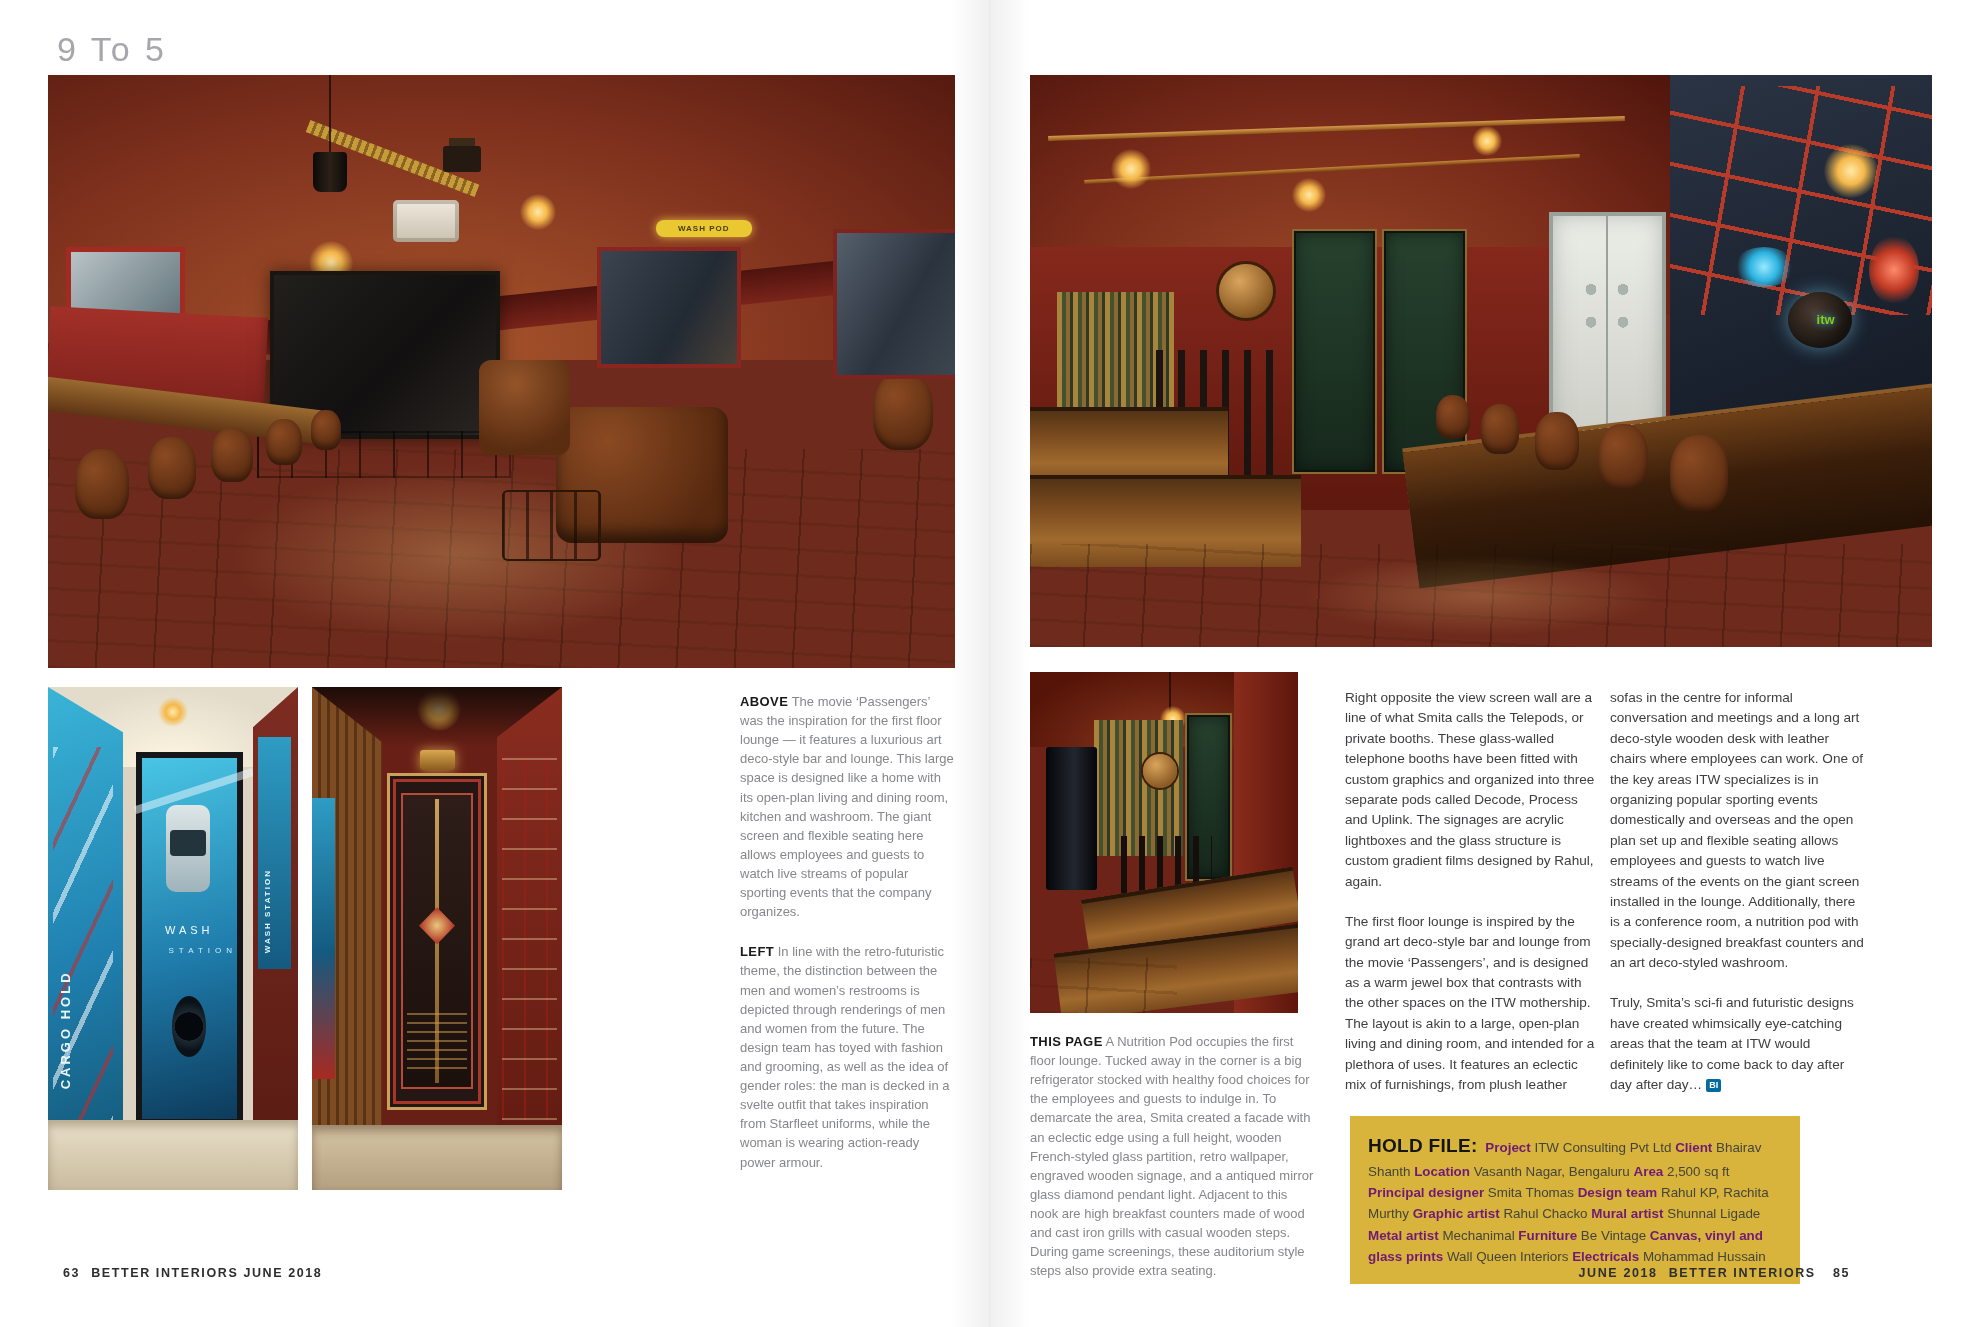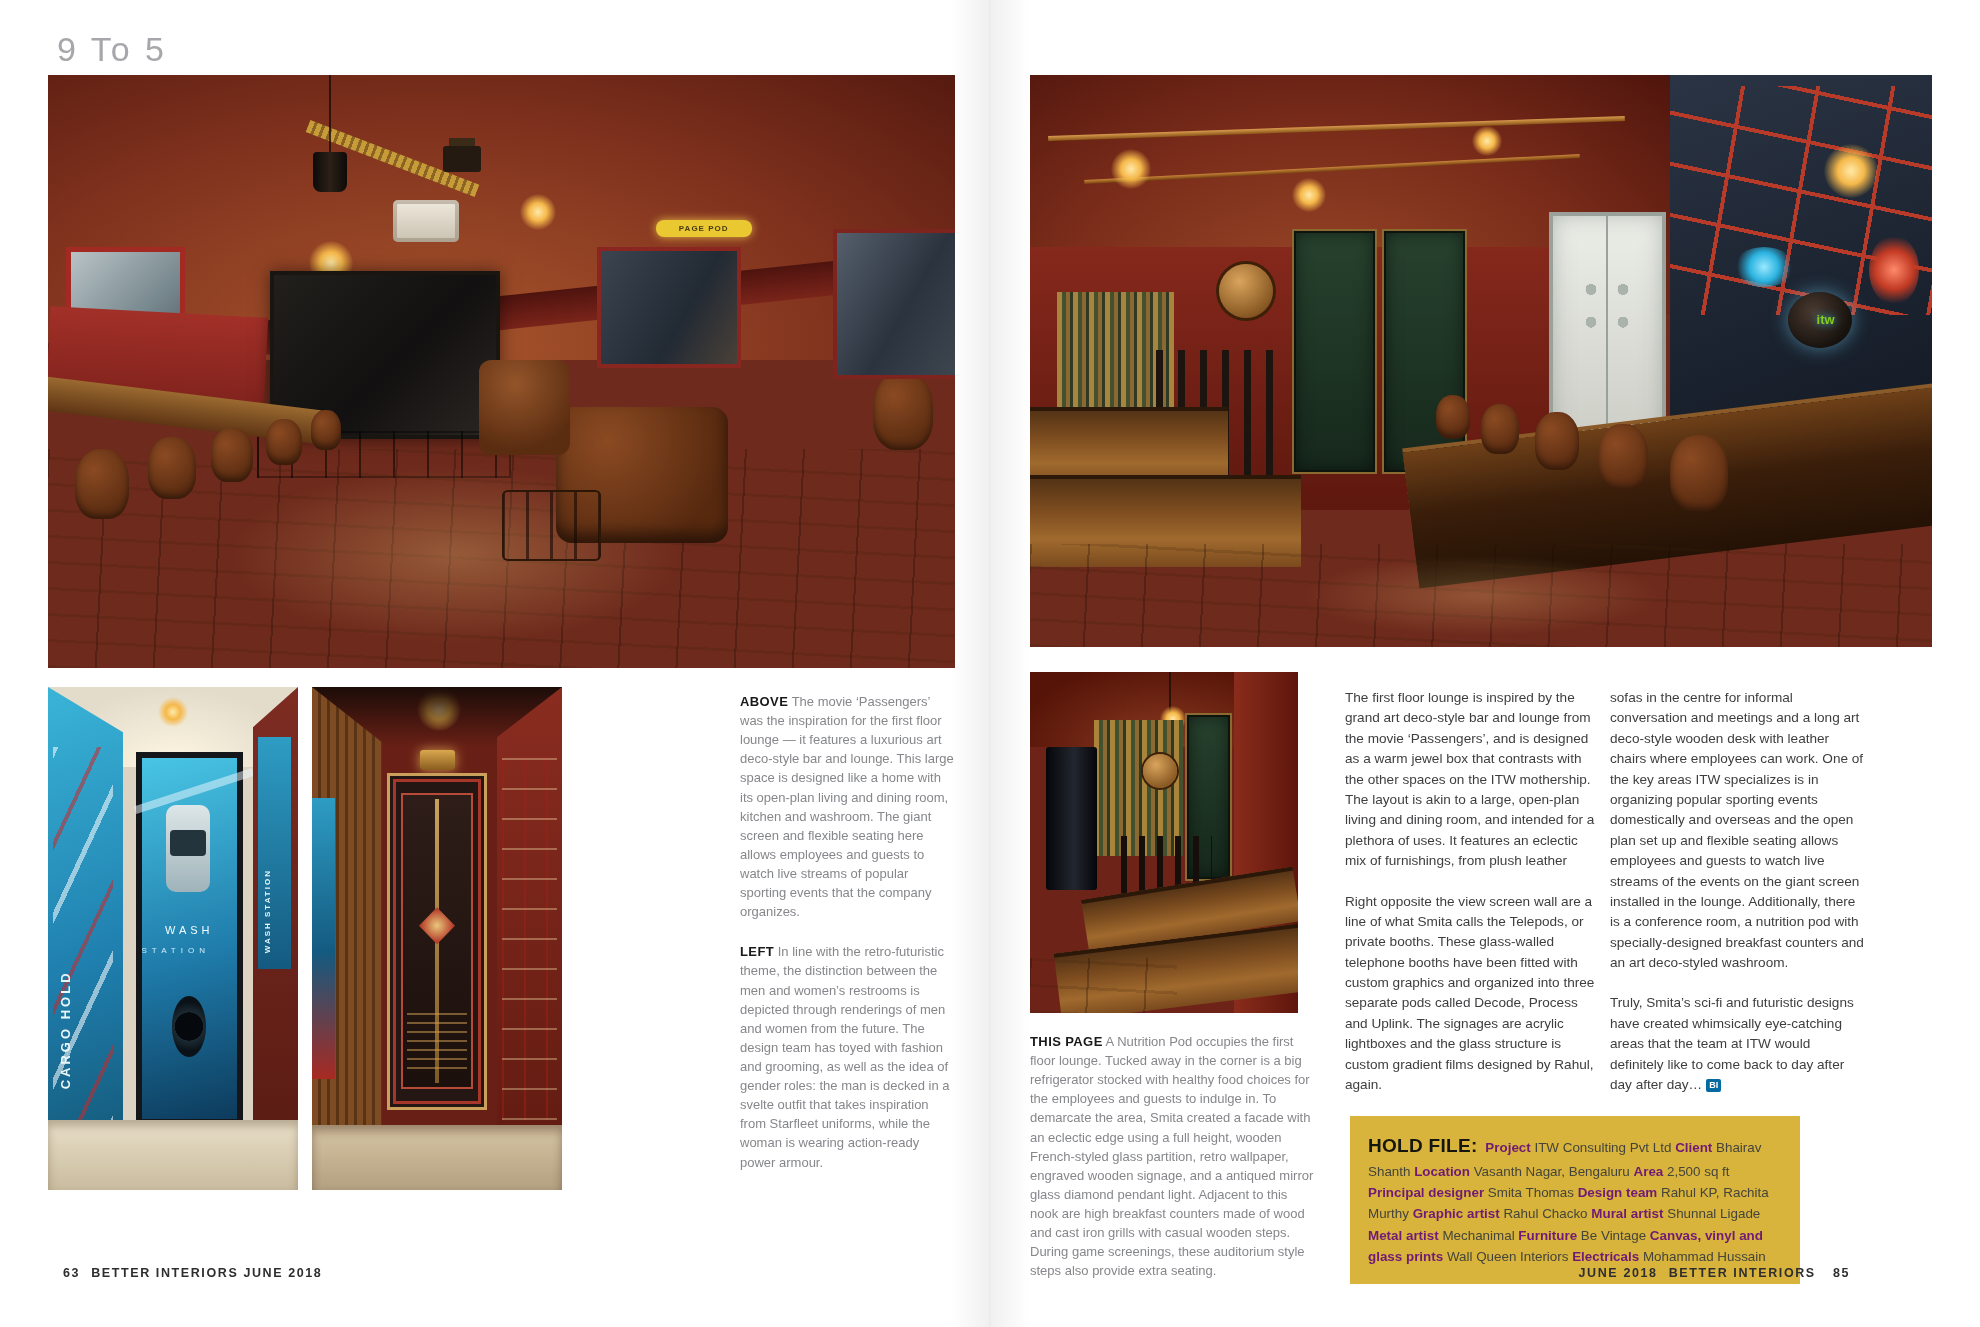--- a/index.html
+++ b/index.html
@@ -56,21 +56,21 @@
     <div class="abs" style="left:-4%;top:37%;width:112%;height:34px;background:linear-gradient(180deg,#4e130e,#7a241a);transform:rotate(-6deg);"></div>
     <div class="abs" style="left:28%;top:13%;width:20%;height:13px;background:repeating-linear-gradient(90deg,#c79b3a 0 5px,#8a6420 5px 8px);transform:rotate(21deg);"></div>
     <div class="abs" style="left:38%;top:21%;width:66px;height:42px;background:linear-gradient(180deg,#efe9dd,#c9c2b2);border-radius:5px;box-shadow:inset 0 0 0 4px rgba(120,100,80,.35);"></div>
     <div class="abs" style="left:43.5%;top:12%;width:38px;height:26px;background:#241a12;border-radius:3px;box-shadow:0 -14px 0 -6px #3a2a18;"></div>
     <div class="abs stem" style="left:31%;top:0;height:14%;"></div>
     <div class="abs" style="left:29.2%;top:13%;width:34px;height:40px;background:linear-gradient(90deg,#0d0a08,#2c2018 50%,#0d0a08);border-radius:4px 4px 8px 8px;"></div>
     <div class="abs glow" style="left:28.8%;top:28%;width:44px;height:44px;"></div>
     <div class="abs glow" style="left:52%;top:20%;width:36px;height:36px;"></div>
     <div class="abs glow" style="left:2%;top:30%;width:30px;height:30px;"></div>
     <div class="abs signpill" style="left:67%;top:24.5%;width:96px;height:17px;">
-        <span>PAGE POD</span>
+        <span>WASH POD</span>
       </div>
 
     <div class="abs" style="left:2%;top:29%;width:12%;height:19%;background:linear-gradient(135deg,#b9c3c6,#77888e 60%,#4d5a60);border:5px solid #a22a22;"></div>
     <div class="abs" style="left:0;top:40%;width:24%;height:16%;background:linear-gradient(180deg,#a23028,#7e221c);transform:rotate(3deg);"></div>
 
     <div class="abs" style="left:24.5%;top:33%;width:24.5%;height:27%;background:linear-gradient(135deg,#22201c 0%,#121010 55%,#2a2622 100%);border:4px solid #191510;box-shadow:0 0 16px rgba(0,0,0,.5);"></div>
     <div class="abs" style="left:23%;top:60%;width:28%;height:8%;background:linear-gradient(180deg,#6e4420,#402408);box-shadow:inset 0 0 0 2px rgba(0,0,0,.35);background-image:repeating-linear-gradient(90deg,rgba(0,0,0,.5) 0 2px,rgba(0,0,0,0) 2px 34px);"></div>
 
     <div class="abs wood planks" style="left:0;top:63%;width:100%;height:37%;"></div>
     <div class="abs" style="left:20%;top:66%;width:50%;height:30%;background:radial-gradient(ellipse,rgba(255,214,130,.28),rgba(0,0,0,0) 70%);"></div>
@@ -97,21 +97,21 @@
     <div class="abs" style="left:0;top:0;width:30%;height:100%;background:linear-gradient(160deg,#3ab4d8 0%,#1f7fae 55%,#12516e 100%);clip-path:polygon(0 0,100% 9%,100% 91%,0 100%);"></div>
     <div class="abs" style="left:2%;top:12%;width:24%;height:76%;background:repeating-linear-gradient(115deg,rgba(255,255,255,.55) 0 5px,rgba(255,255,255,0) 5px 40px,rgba(200,40,40,.55) 40px 44px,rgba(255,255,255,0) 44px 70px);"></div>
     <div class="abs vtext" style="left:4%;top:36%;height:44%;color:#eaf7fb;font-size:13px;">CARGO HOLD</div>
 
     <div class="abs" style="left:35%;top:13%;width:43%;height:74%;background:#15161a;padding:5px;box-sizing:border-box;">
       <div class="abs" style="left:6px;top:6px;right:6px;bottom:6px;background:linear-gradient(165deg,#49c5e4 0%,#1f7cab 55%,#0d3b5c 100%);">
         <div class="abs" style="left:-10%;top:8%;width:130%;height:8px;background:rgba(240,250,255,.5);transform:rotate(-18deg);"></div>
         <div class="abs" style="left:26%;top:13%;width:46%;height:24%;background:linear-gradient(180deg,#dde6e8,#9fb3ba);border-radius:10px;"></div>
         <div class="abs" style="left:30%;top:20%;width:38%;height:7%;background:#23343c;border-radius:4px;"></div>
         <div class="abs" style="left:0;top:46%;width:100%;text-align:center;color:#f2fbff;font-size:11px;font-weight:normal;letter-spacing:4px;">WASH</div>
-        <div class="abs" style="left:0;top:52%;width:100%;text-align:left;color:#cfeefb;font-size:8px;letter-spacing:5px;">STATION</div>
+        <div class="abs" style="left:0;top:52%;width:100%;text-align:right;color:#cfeefb;font-size:8px;letter-spacing:5px;">STATION</div>
         <div class="abs" style="left:32%;top:66%;width:36%;height:17%;background:radial-gradient(circle,#05080c 40%,#1d2a33 41%,#0a1218 70%);border-radius:50%;"></div>
       </div>
     </div>
     <div class="abs" style="left:82%;top:0;width:18%;height:100%;background:linear-gradient(180deg,#7e2c22,#561a12);clip-path:polygon(0 8%,100% 0,100% 100%,0 92%);"></div>
     <div class="abs" style="left:84%;top:10%;width:13%;height:46%;background:linear-gradient(180deg,#2e9cc4,#145a80);"></div>
     <div class="abs vtext" style="left:86%;top:13%;height:40%;color:#e8f7fd;font-size:8px;letter-spacing:2px;">WASH STATION</div>
     <div class="abs" style="left:0;top:86%;width:100%;height:14%;background:linear-gradient(180deg,#e9dfc9,#c9bb9e);box-shadow:inset 0 6px 8px rgba(90,70,40,.35);"></div>
   </div>
 
   <div class="abs photo" style="left:312px;top:687px;width:250px;height:503px;background:#682016;">
@@ -191,22 +191,22 @@
     <div class="abs wood" style="left:20%;top:62%;width:80%;height:16%;transform:rotate(-9deg);box-shadow:inset 0 4px 0 #2c1808;"></div>
     <div class="abs wood" style="left:10%;top:78%;width:95%;height:20%;transform:rotate(-7deg);box-shadow:inset 0 4px 0 #2c1808;"></div>
     <div class="abs wood planks" style="left:0;top:84%;width:55%;height:16%;"></div>
   </div>
 
   <div class="abs cap" style="left:1030px;top:1032px;width:286px;">
     <p><b>THIS PAGE</b> <span>A Nutrition Pod occupies the first floor lounge. Tucked away in the corner is a big refrigerator stocked with healthy food choices for the employees and guests to indulge in. To demarcate the area, Smita created a facade with an eclectic edge using a full height, wooden French-styled glass partition, retro wallpaper, engraved wooden signage, and a antiqued mirror glass diamond pendant light. Adjacent to this nook are high breakfast counters made of wood and cast iron grills with casual wooden steps. During game screenings, these auditorium style steps also provide extra seating.</span></p>
   </div>
 
   <div class="abs bodycol" style="left:1345px;top:688px;width:254px;">
+      <p>Right opposite the view screen wall are a line of what Smita calls the Telepods, or private booths. These glass-walled telephone booths have been fitted with custom graphics and organized into three separate pods called Decode, Process and Uplink. The signages are acrylic lightboxes and the glass structure is custom gradient films designed by Rahul, again.</p>
       <p>The first floor lounge is inspired by the grand art deco-style bar and lounge from the movie ‘Passengers’, and is designed as a warm jewel box that contrasts with the other spaces on the ITW mothership. The layout is akin to a large, open-plan living and dining room, and intended for a plethora of uses. It features an eclectic mix of furnishings, from plush leather</p>
-      <p>Right opposite the view screen wall are a line of what Smita calls the Telepods, or private booths. These glass-walled telephone booths have been fitted with custom graphics and organized into three separate pods called Decode, Process and Uplink. The signages are acrylic lightboxes and the glass structure is custom gradient films designed by Rahul, again.</p>
     </div>
   <div class="abs bodycol" style="left:1610px;top:688px;width:254px;">
       <p>sofas in the centre for informal conversation and meetings and a long art deco-style wooden desk with leather chairs where employees can work. One of the key areas ITW specializes is in organizing popular sporting events domestically and overseas and the open plan set up and flexible seating allows employees and guests to watch live streams of the events on the giant screen installed in the lounge. Additionally, there is a conference room, a nutrition pod with specially-designed breakfast counters and an art deco-styled washroom.</p>
       <p>Truly, Smita’s sci-fi and futuristic designs have created whimsically eye-catching areas that the team at ITW would definitely like to come back to day after day after day…<span class="bi-badge">BI</span></p>
     </div>
 
   <div class="abs ff" style="background: rgb(217, 180, 60);">
     <span class="ff-title">HOLD FILE:</span>
     <span><span class="ff-label">Project </span><span class="ff-value">ITW Consulting Pvt Ltd </span><span class="ff-label">Client </span><span class="ff-value">Bhairav Shanth </span><span class="ff-label">Location </span><span class="ff-value">Vasanth Nagar, Bengaluru </span><span class="ff-label">Area </span><span class="ff-value">2,500 sq ft </span><span class="ff-label">Principal designer </span><span class="ff-value">Smita Thomas </span><span class="ff-label">Design team </span><span class="ff-value">Rahul KP, Rachita Murthy </span><span class="ff-label">Graphic artist </span><span class="ff-value">Rahul Chacko </span><span class="ff-label">Mural artist </span><span class="ff-value">Shunnal Ligade </span><span class="ff-label">Metal artist </span><span class="ff-value">Mechanimal </span><span class="ff-label">Furniture </span><span class="ff-value">Be Vintage </span><span class="ff-label">Canvas, vinyl and glass prints </span><span class="ff-value">Wall Queen Interiors </span><span class="ff-label">Electricals </span><span class="ff-value">Mohammad Hussain </span></span>
   </div>

